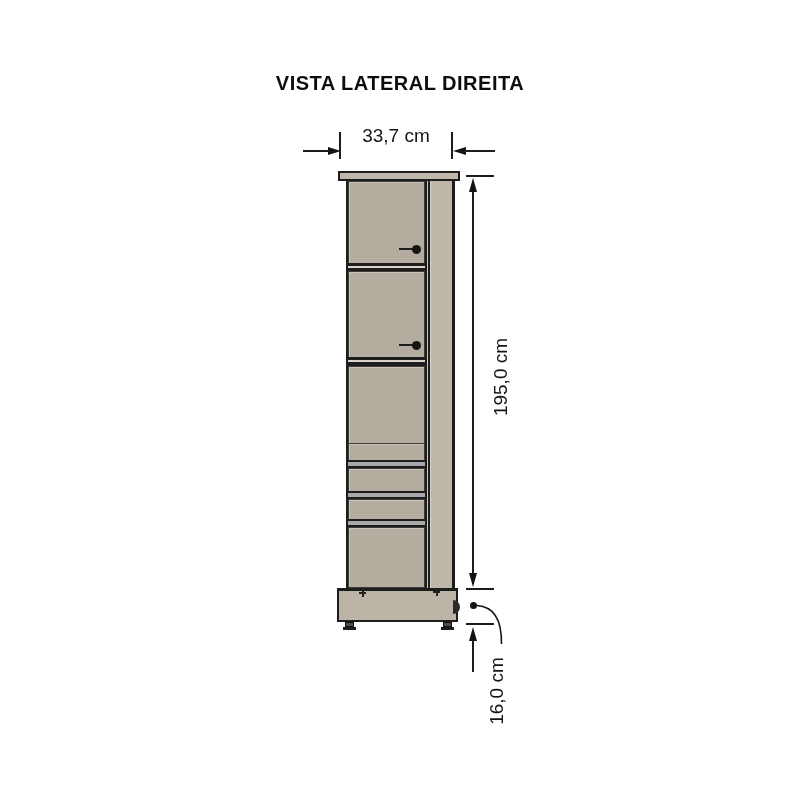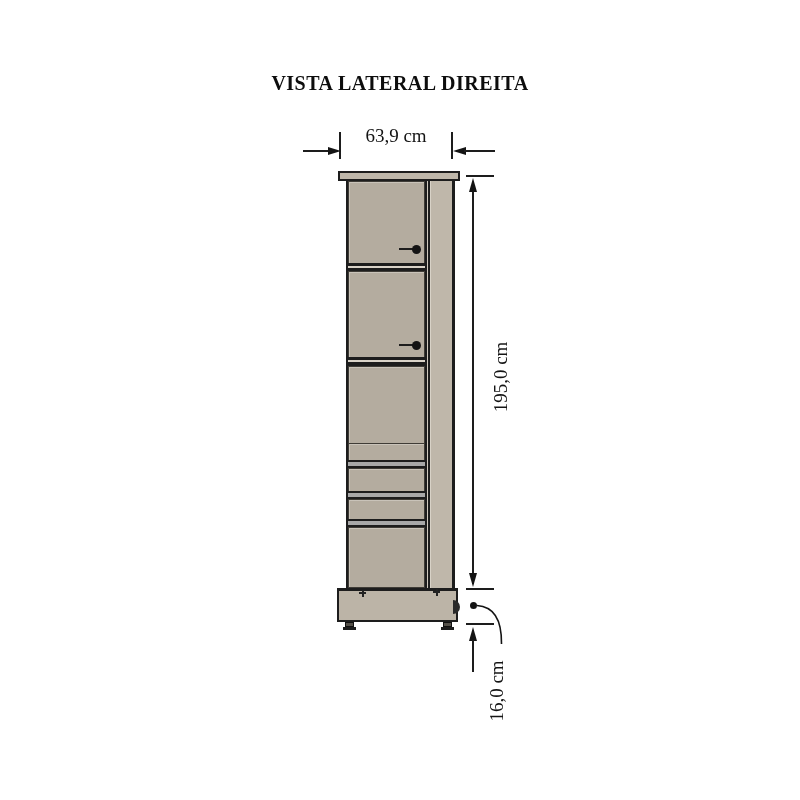--- a/index.html
+++ b/index.html
@@ -1,18 +1,18 @@
 <!DOCTYPE html>
 <html style="--background: #ffffff; --outline: #1d1d1d; --panel: #b4ac9f; --panel-light: #bfb7aa; --panel-base: #bcb4a7; --band-gray: #a8a8a8; --band-light: #d9d3c8;"><head>
 <meta charset="utf-8">
 <style>
   html,body{margin:0;padding:0;background:#fff;}
   #stage{
     position:relative;width:800px;height:800px;background:var(--background,#ffffff);
-    font-family:Liberation Serif, serif;color:#111;overflow:hidden;
+    font-family:Liberation Sans, sans-serif;color:#111;overflow:hidden;
   }
   .abs{position:absolute;}
   .t-title{font-size:20px;font-weight:bold;letter-spacing:.5px;color:#0d0d0d;text-align:center;}
   .t-dim{font-size:19px;color:#141414;white-space:nowrap;}
   .rot{transform:rotate(-90deg);transform-origin:center center;text-align:center;}
   .ink{background:var(--outline,#1d1d1d);}
   
   .cap{background:var(--panel-light,#c3bbae);border:2px solid var(--outline,#1d1d1d);box-sizing:border-box;}
   .panel{background:var(--panel,#b4ac9f);border:1px solid #3f3c36;box-sizing:border-box;box-shadow:inset 1px 1px 0 rgba(255,255,255,.28);}
   .band-light{background:linear-gradient(var(--outline,#1d1d1d) 0 3px,var(--band-light,#d9d3c8) 3px 5px,var(--outline,#1d1d1d) 5px 8px);}
@@ -26,21 +26,21 @@
   .ah-down {width:0;height:0;border-left:4.5px solid transparent;border-right:4.5px solid transparent;border-top:14px solid #141414;}
   .dot{border-radius:50%;background:#141414;}
 </style>
 </head>
 <body>
 
 <div id="stage">
 
   <div class="abs t-title" style="left:0;right:0;top:72px;">VISTA LATERAL DIREITA</div>
 
-  <div class="abs t-dim" style="left:340px;width:112px;top:125px;text-align:center;">63,9 cm</div>
+  <div class="abs t-dim" style="left:340px;width:112px;top:125px;text-align:center;">33,7 cm</div>
   <div class="abs ink" style="left:339px;top:132px;width:2px;height:27px;"></div>
   <div class="abs ink" style="left:451px;top:132px;width:2px;height:27px;"></div>
   <div class="abs ink" style="left:303px;top:150px;width:31px;height:2px;"></div>
   <div class="abs ah-right" style="left:328px;top:146.5px;"></div>
   <div class="abs ah-left" style="left:453px;top:146.5px;"></div>
   <div class="abs ink" style="left:464px;top:150px;width:31px;height:2px;"></div>
 
   <div class="abs cap" style="left:338px;top:171px;width:122px;height:10px;"></div>
 
   <div class="abs" style="left:346px;top:181px;width:109px;height:407px;">

